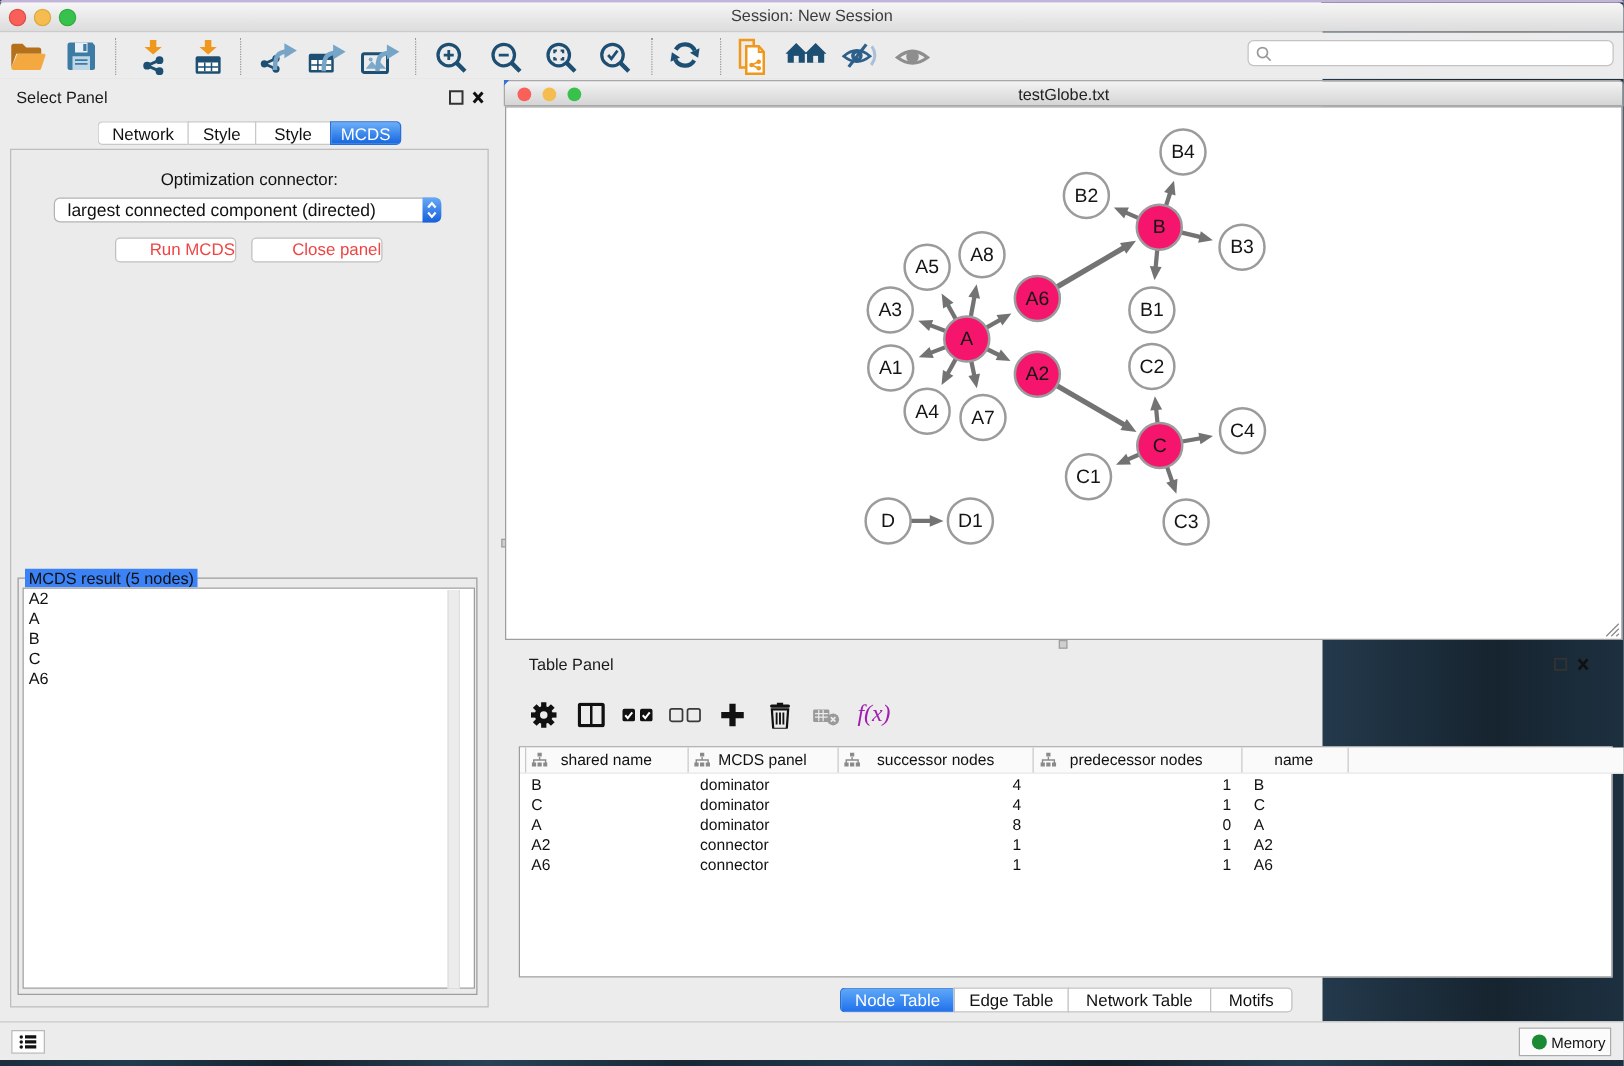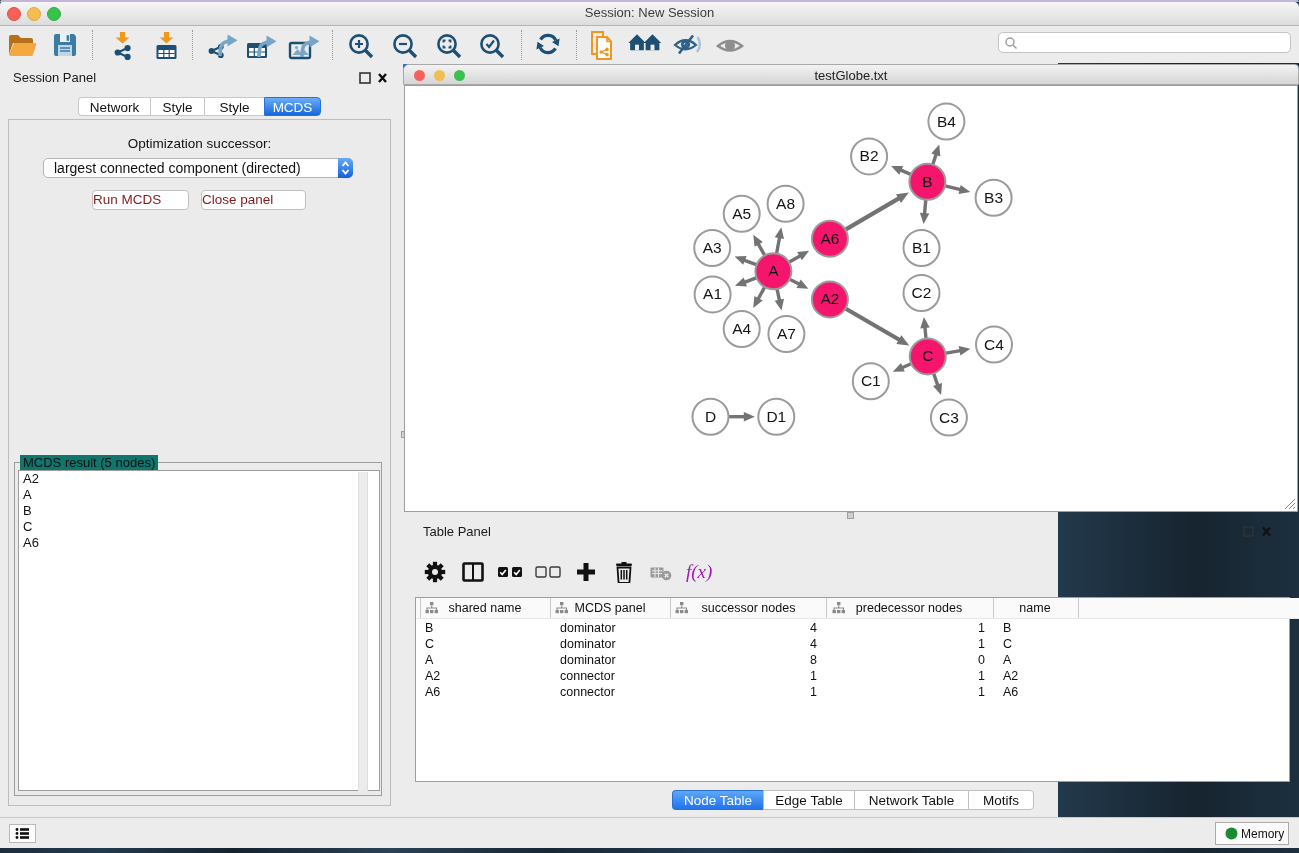--- a/index.html
+++ b/index.html
@@ -24,24 +24,24 @@
   .cptab:first-child{border-radius:4px 0 0 4px;}
   .cptab:last-child{border-radius:0 4px 4px 0;border-right:1px solid #c8c8c8;}
   .cptab.sel{background:linear-gradient(#6aaef8,#1667e0);color:#fff;border-color:#2a6fd8;}
   #optlabel{position:absolute;left:8px;top:136px;width:383px;text-align:center;font-size:13.5px;color:#111;}
   #dropdown{position:absolute;left:43px;top:158px;width:310px;height:20px;background:#fff;
     border:1px solid #b4b4b4;border-radius:5px;box-sizing:border-box;}
   #dropdown .dtext{position:absolute;left:10px;top:1px;font-size:14px;color:#111;}
   #dd-spin{position:absolute;right:-1px;top:-1px;width:15px;height:20px;border-radius:0 5px 5px 0;
     background:linear-gradient(#66aaf7,#1560dd);}
   .btn{position:absolute;height:18px;background:#fff;border:1px solid #c0c0c0;border-radius:4px;
-    font-size:13.5px;color:#7f1d1d;text-align:left;line-height:18px;}
+    font-size:13.5px;color:#ef4444;text-align:right;line-height:18px;}
   
   #fieldset{position:absolute;left:14px;top:462px;width:368px;height:334px;border:1px solid #9d9d9d;box-sizing:border-box;}
-  #fieldset-label{position:absolute;left:20px;top:455px;font-size:13px;color:#111;background:#0f766e;padding:0 3px;}
+  #fieldset-label{position:absolute;left:20px;top:455px;font-size:13px;color:#111;background:#3b82f6;padding:0 3px;}
   #mcds-list{position:absolute;left:18px;top:470px;width:362px;height:321px;background:#fff;border:1px solid #9d9d9d;box-sizing:border-box;font-size:13px;color:#111;}
   #mcds-list .row{padding:0 0 0 4px;height:16px;line-height:16px;}
   #mcds-scroll{position:absolute;right:11px;top:1px;width:8px;height:319px;background:#ececec;border-left:1px solid #ddd;border-right:1px solid #ddd;}
   
   #nw{position:absolute;left:403px;top:64px;width:896px;height:449px;}
   #nw-tb{position:absolute;left:0;top:0;width:896px;height:21px;background:linear-gradient(#f3f3f3,#d5d5d5);
     border:1px solid #a8a8a8;border-radius:4px 4px 0 0;box-sizing:border-box;}
   .tl2{position:absolute;top:5px;width:11px;height:11px;border-radius:50%;}
   #nw-title{position:absolute;top:3px;left:0;width:100%;text-align:center;font-size:13px;color:#222;}
   #canvas{position:absolute;left:1px;top:21px;width:894px;height:427px;background:#fff;border:1px solid #9e9e9e;box-sizing:border-box;}
@@ -192,33 +192,33 @@
     <div class="tsep" style="left:521px;"></div>
     <div class="tsep" style="left:576px;"></div>
     <div id="searchbox">
       <svg width="14" height="14" style="position:absolute;left:5px;top:3px;" viewBox="0 0 14 14">
         <circle cx="6" cy="6" r="4" fill="none" stroke="#9a9a9a" stroke-width="1.4"></circle>
         <line x1="9" y1="9" x2="12.5" y2="12.5" stroke="#9a9a9a" stroke-width="1.4"></line>
       </svg>
     </div>
   </div>
 
-  <div id="cp-title">Session Panel</div>
+  <div id="cp-title">Select Panel</div>
   <svg class="abs" style="left:359px;top:72px;" width="30" height="12" viewBox="0 0 30 12">
     <rect x="1" y="1" width="10" height="10" fill="none" stroke="#333" stroke-width="1.6"></rect>
     <path d="M20 2 L27 10 M27 2 L20 10" stroke="#111" stroke-width="2.4"></path>
   </svg>
   <div id="cp-box"></div>
   <div id="cp-tabs">
     <div class="cptab" style="width:72px;">Network</div>
         <div class="cptab" style="width:54px;">Style</div>
         <div class="cptab" style="width:60px;">Style</div>
         <div class="cptab sel" style="width:57px;">MCDS</div>
   </div>
-  <div id="optlabel">Optimization successor:</div>
+  <div id="optlabel">Optimization connector:</div>
   <div id="dropdown">
         <div class="dtext">largest connected component (directed)</div>
     <div id="dd-spin">
       <svg width="15" height="20" viewBox="0 0 15 20">
         <path d="M4.5 8 L7.5 4.5 L10.5 8" fill="none" stroke="#fff" stroke-width="1.8"></path>
         <path d="M4.5 12 L7.5 15.5 L10.5 12" fill="none" stroke="#fff" stroke-width="1.8"></path>
       </svg>
     </div>
   </div>
   <div class="btn" style="left:92px;top:190px;width:95px;">Run MCDS</div>

